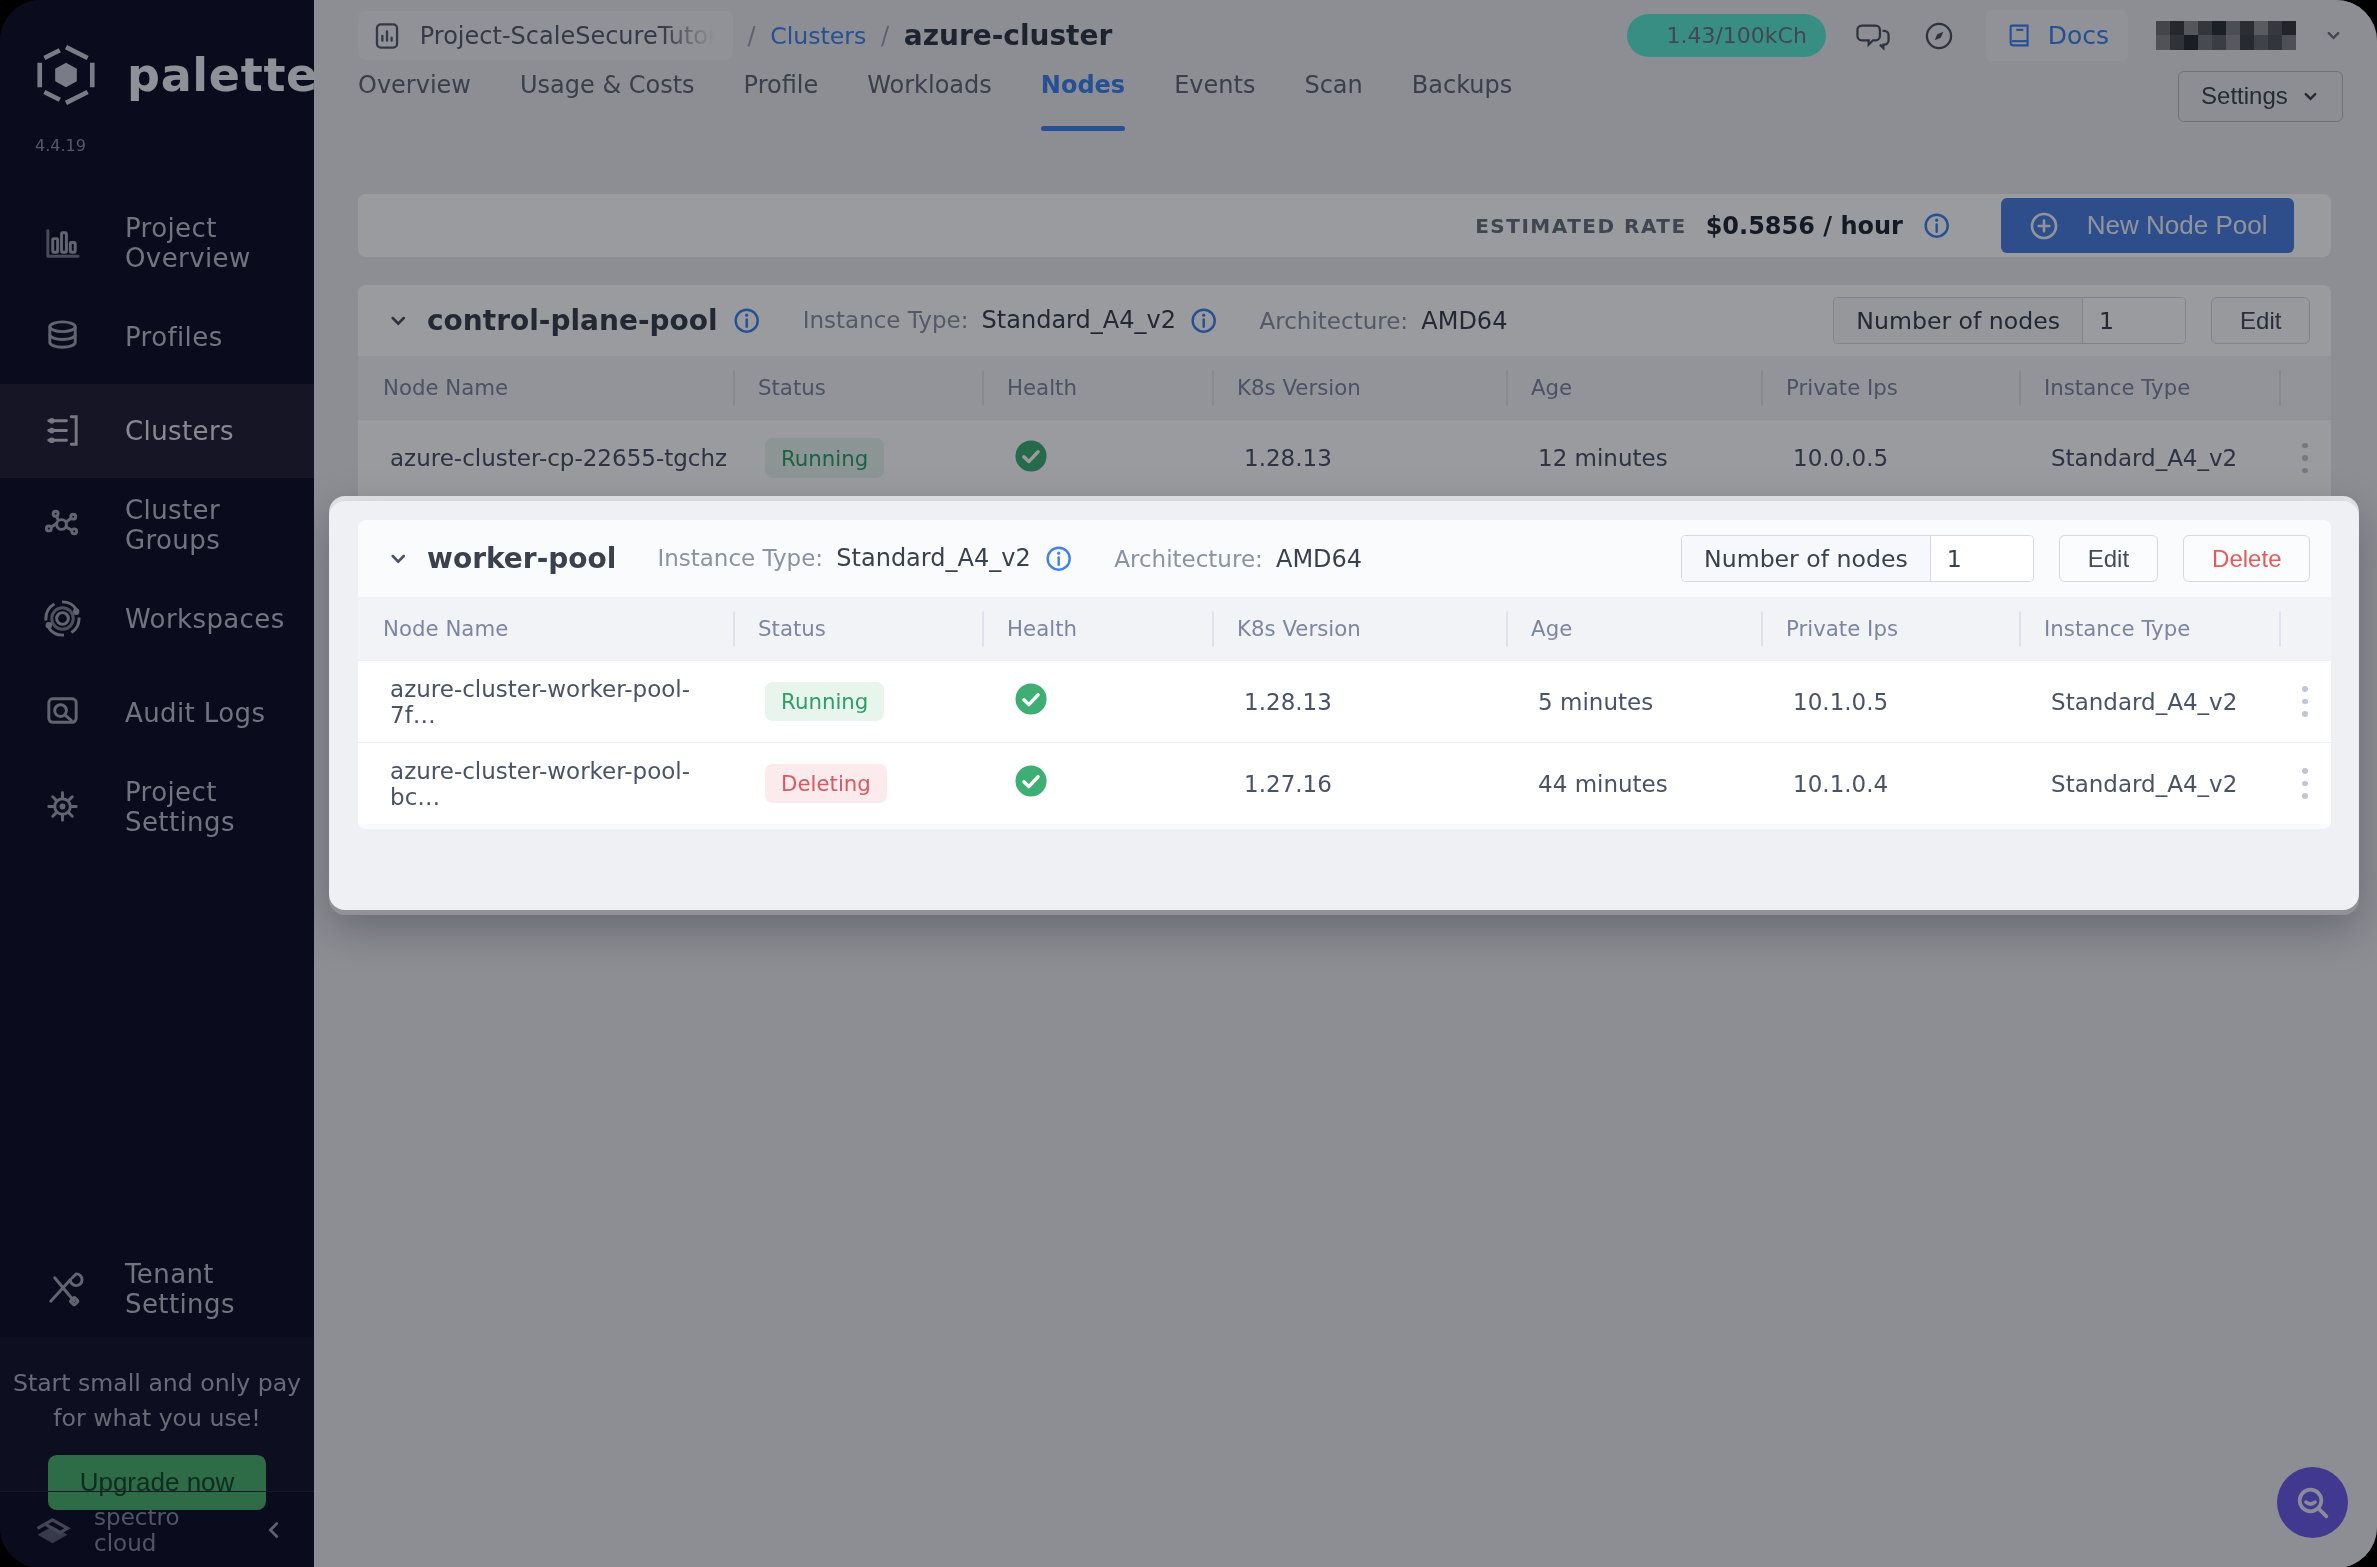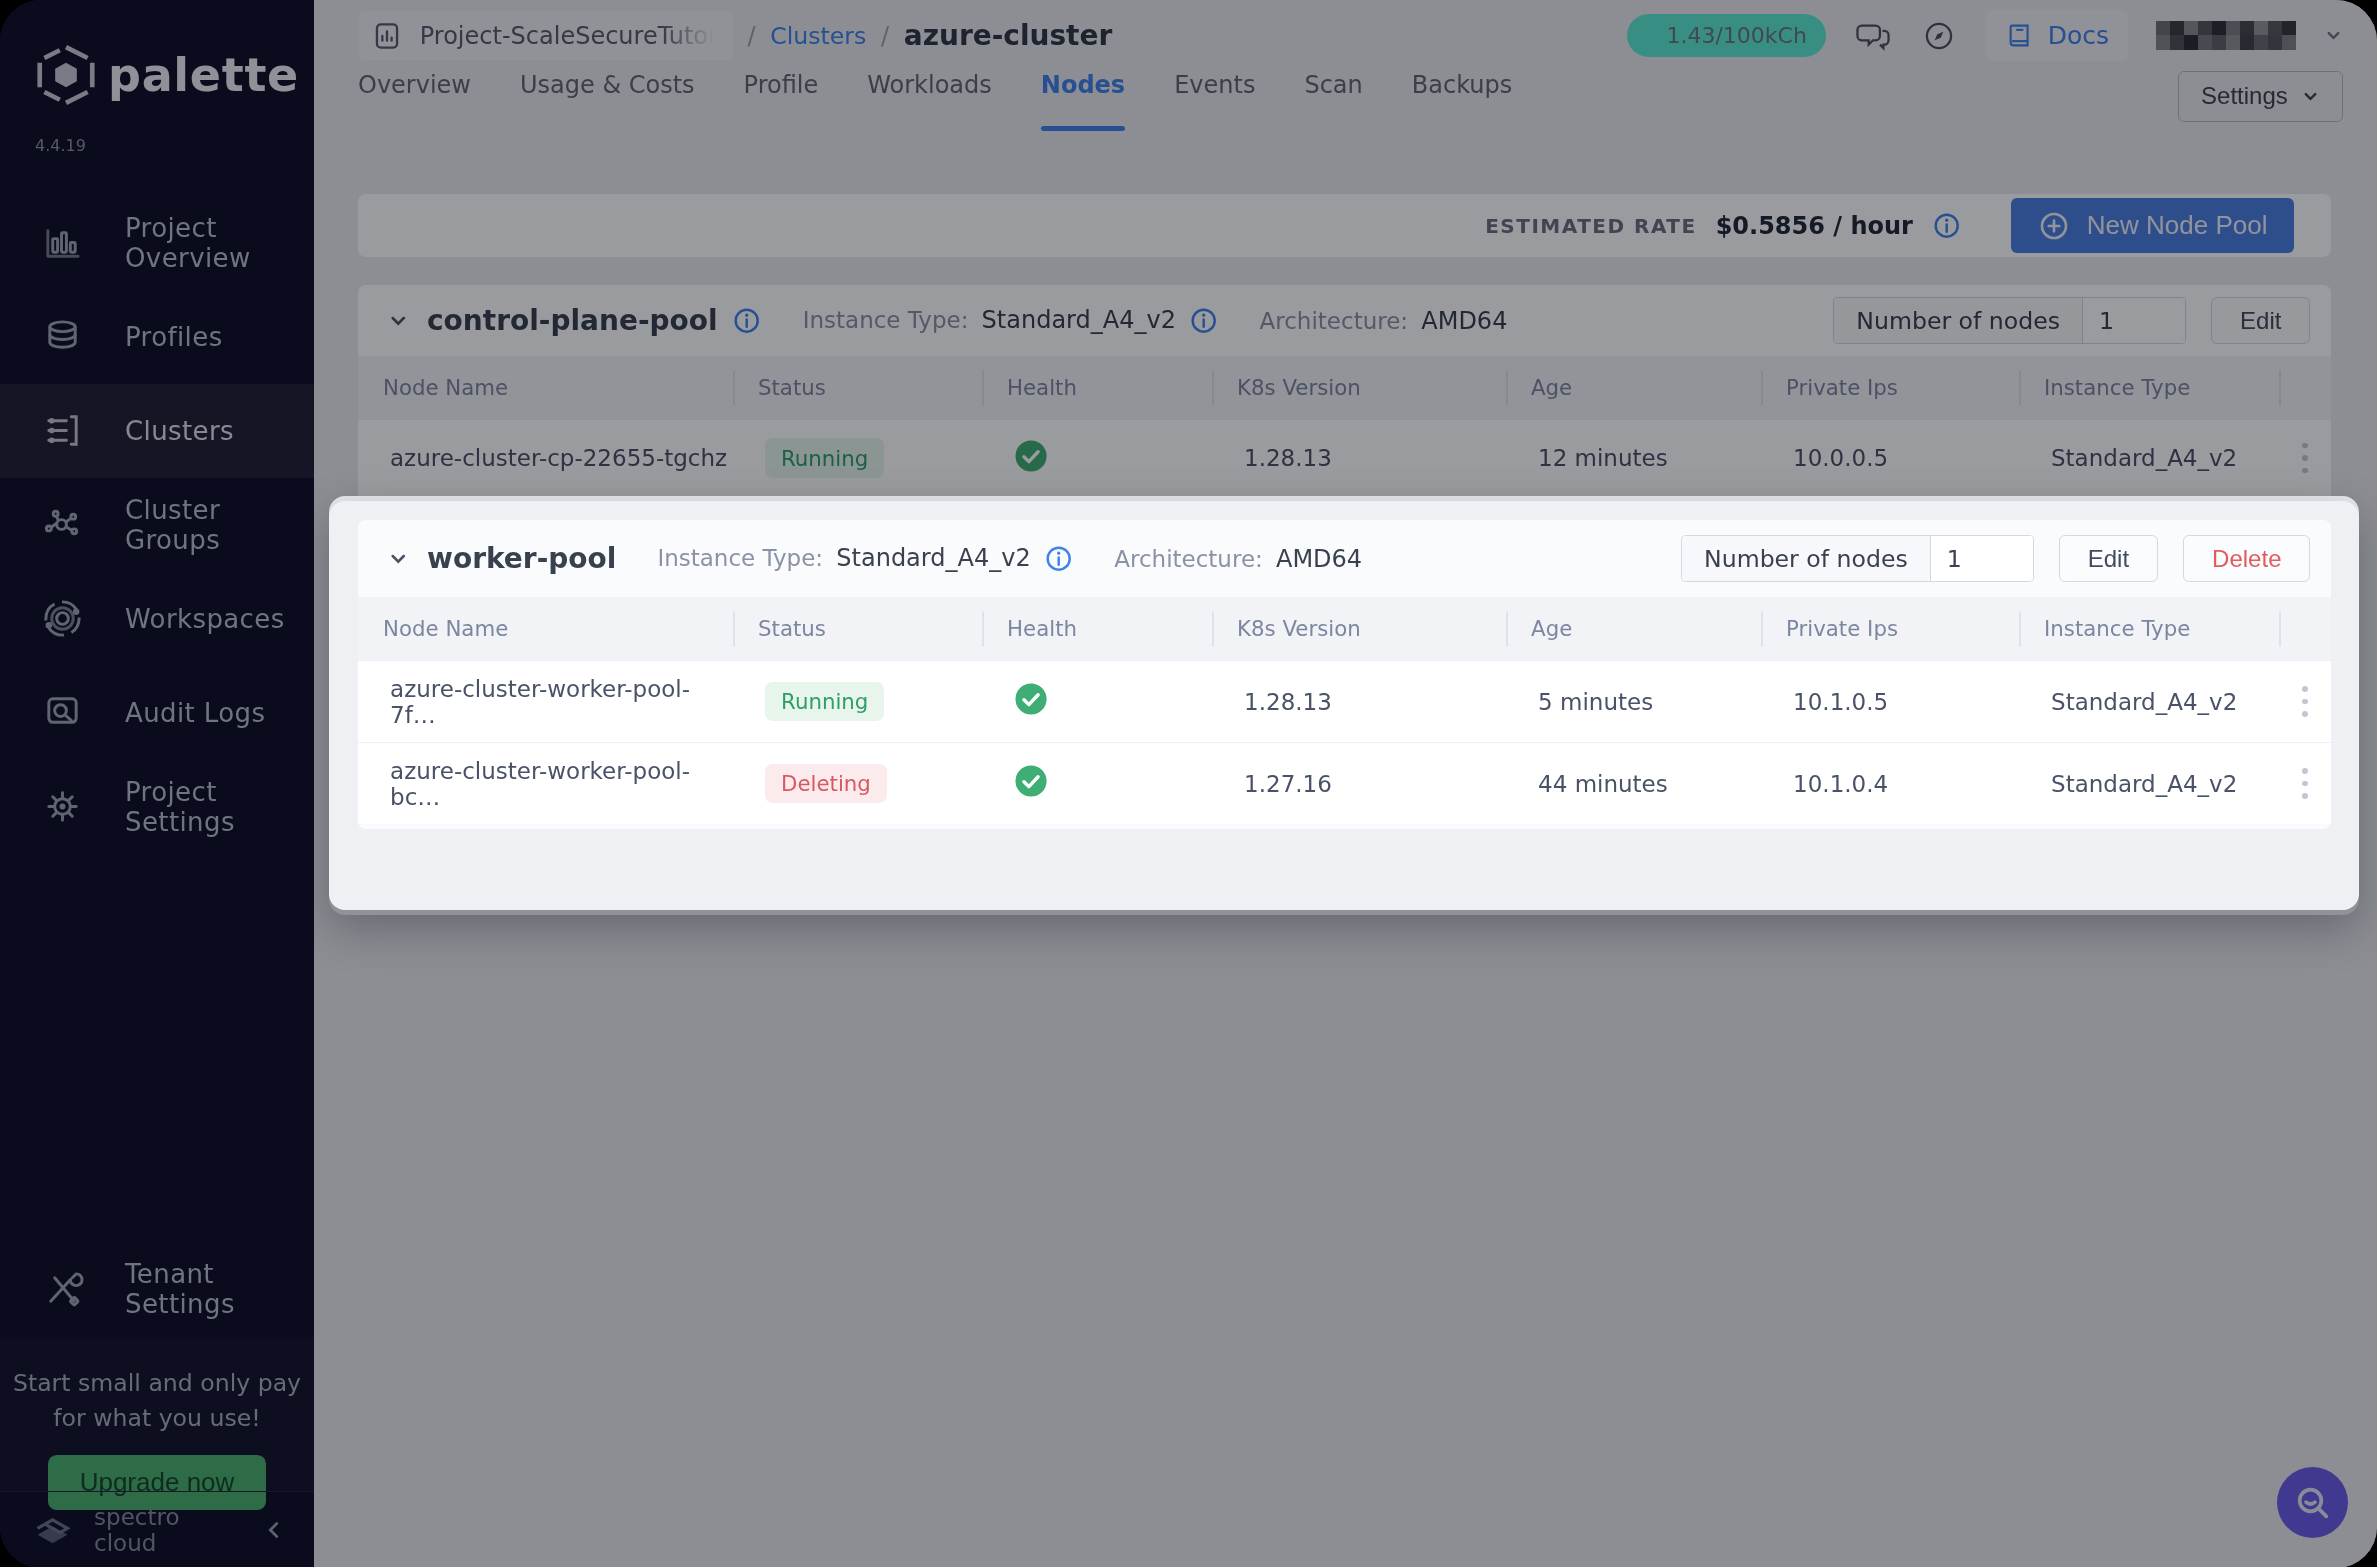--- a/index.html
+++ b/index.html
@@ -4,21 +4,21 @@
 <style>
   * { box-sizing: border-box; margin: 0; padding: 0; }
   html,body { background:#000; }
   body { font-family:"DejaVu Sans","Liberation Sans",sans-serif; }
   #app { position:relative; width:2377px; height:1568px; background:#12102a;
          border-radius:41px; overflow:hidden; }
 
   
   .sidebar { position:absolute; left:0; top:0; width:314px; height:1568px;
              background:#12102a; z-index:10; }
-  .logo-row { display:flex; align-items:center; gap:8px; padding:41px 0 0 32px; }
+  .logo-row { display:flex; align-items:center; gap:27px; padding:41px 0 0 32px; }
   .logo-mark { width:68px; height:68px; flex:0 0 auto; }
   .logo-word { font-size:46px; font-weight:600; color:#eceef3; letter-spacing:0.7px; }
   .version { padding:26.5px 0 0 35px; font-size:16px; color:#8b90a0; }
   .nav { margin-top:41px; }
   .nav-item { display:flex; align-items:center; gap:41px; height:94px; padding-left:41px;
               color:#b9bfcd; cursor:pointer; }
   .nav-item .nav-ic { width:43px; height:43px; flex:0 0 auto; opacity:.85; }
   .nav-item span { font-size:26px; letter-spacing:0.4px; }
   .nav-item.active { background:#232136; color:#dfe2ec; }
   .tenant { position:absolute; left:0; top:1242px; width:314px; }
@@ -69,21 +69,21 @@
   .settings-btn .chev-ic { color:#3c4350; }
 
   .content { position:relative; height:1421px; }
 
   .toolbar-card { position:absolute; left:44px; top:46px; width:1973px; height:63px; background:#fff;
                   border-radius:7.4px; display:flex; align-items:center; justify-content:flex-end;
                   padding-right:37px; gap:19px; }
   .rate-label { font-size:20px; letter-spacing:1.5px; color:#6a7180; font-weight:600; }
   .rate-value { font-size:24px; font-weight:700; color:#222a38; }
   .info-ic { width:29.4px; height:29.4px; color:#3f82ea; flex:0 0 auto; cursor:pointer; }
-  .nnp-btn { display:flex; align-items:center; gap:17px; background:#4a7fe0; color:#eef2fb;
+  .nnp-btn { display:flex; align-items:center; gap:27px; background:#4a7fe0; color:#eef2fb;
              border:none; border-radius:5.9px; font-size:26px; padding:11.8px 26.5px; margin-left:31px; cursor:pointer; }
   .nnp-btn .plus-ic { width:32px; height:32px; color:#eef2fb; }
 
   
   .pool-card { position:absolute; background:#fff; border-radius:7.4px; width:1973px; }
   .pool-head { display:flex; align-items:center; height:71px; padding:0 20.6px 0 26.5px; }
   .pool-chev { width:26.5px; height:26.5px; color:#4a5268; margin-right:16px; cursor:pointer; }
   .pool-name { font-size:28px; font-weight:700; color:#39414f; }
   .pool-meta { display:flex; align-items:center; gap:13.2px; margin-left:41px; }
   .meta-label { font-size:23px; color:#8a92a6; }

